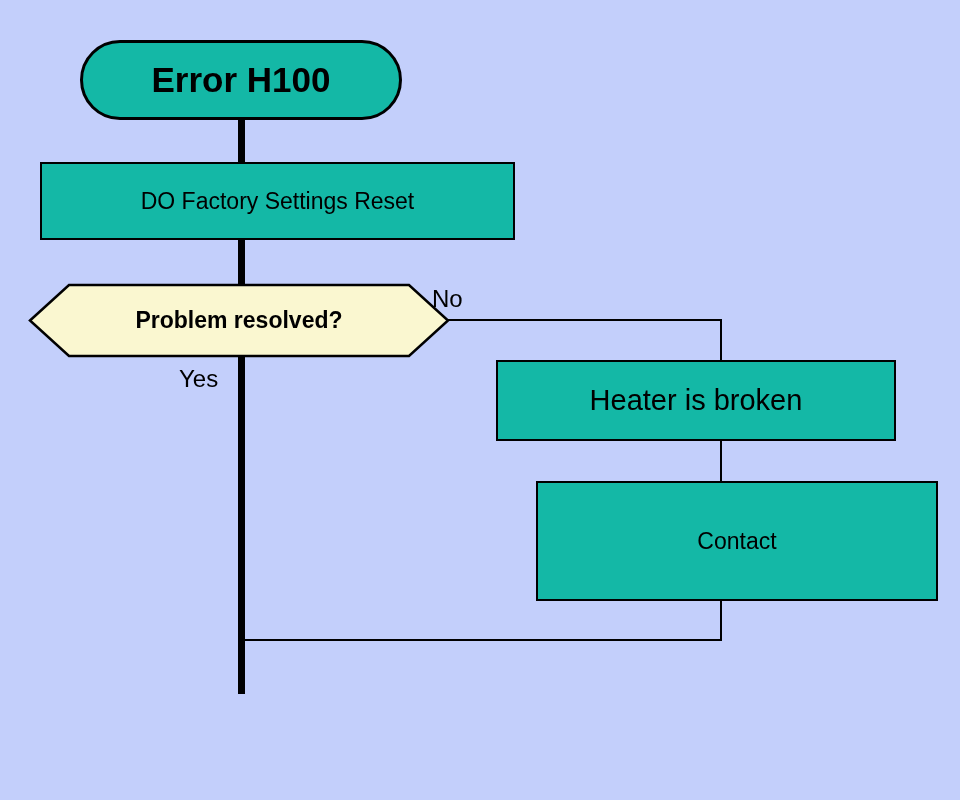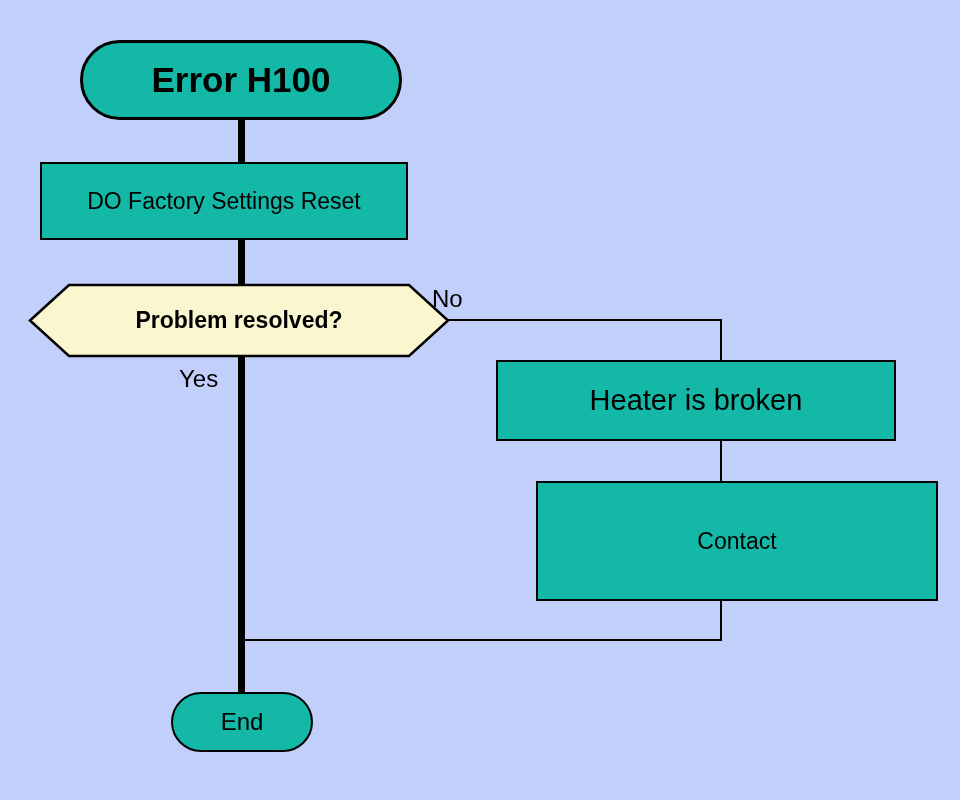--- a/index.html
+++ b/index.html
@@ -27,21 +27,21 @@
     justify-content: center;
     text-align: center;
     background: #14b8a6;
   }
   .terminator-start {
     left: 80px; top: 40px; width: 322px; height: 80px;
     border: 3px solid #000; border-radius: 40px;
     font-size: 35px; font-weight: bold;
   }
   .process-reset {
-    left: 40px; top: 162px; width: 368px; height: 78px;
+    left: 40px; top: 162px; width: 475px; height: 78px;
     border: 2px solid #000;
     font-size: 23px;
   }
   .decision {
     left: 28px; top: 283px; width: 422px; height: 75px;
     background: transparent;
     font-weight: bold;
   }
   .decision svg { position: absolute; left: 0; top: 0; width: 100%; height: 100%; }
   .decision .label { position: relative; font-size: 23px; }
@@ -106,17 +106,14 @@
   <div class="edge-label label-yes">Yes</div>
 
   <div class="node process-heater">
     <span>Heater is broken</span>
   </div>
 
   <div class="node process-contact">
     <span>Contact</span>
   </div>
 
-  <div class="node terminator-end">
-    <span>End</span>
-  </div>
 
 </div>
 
 </body></html>

